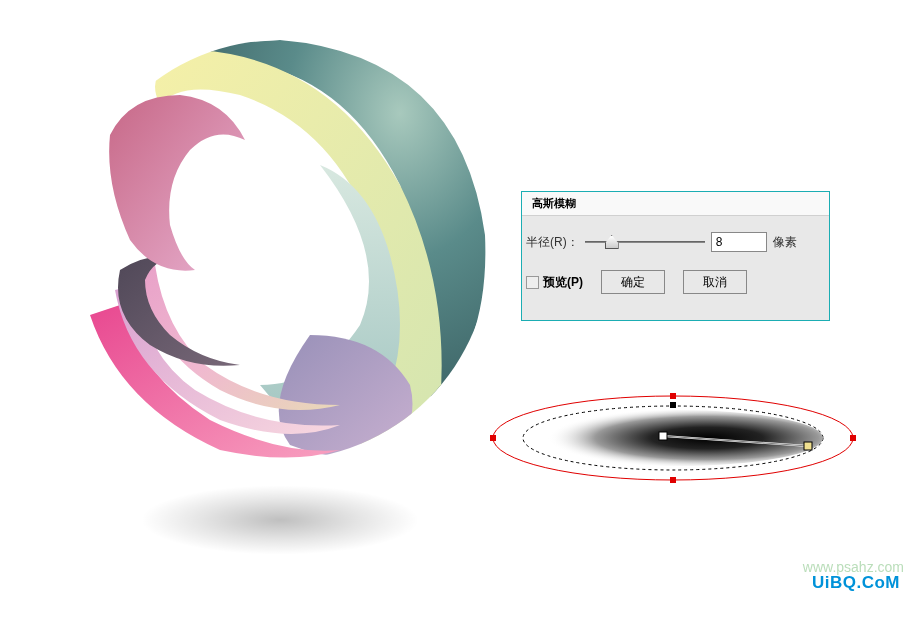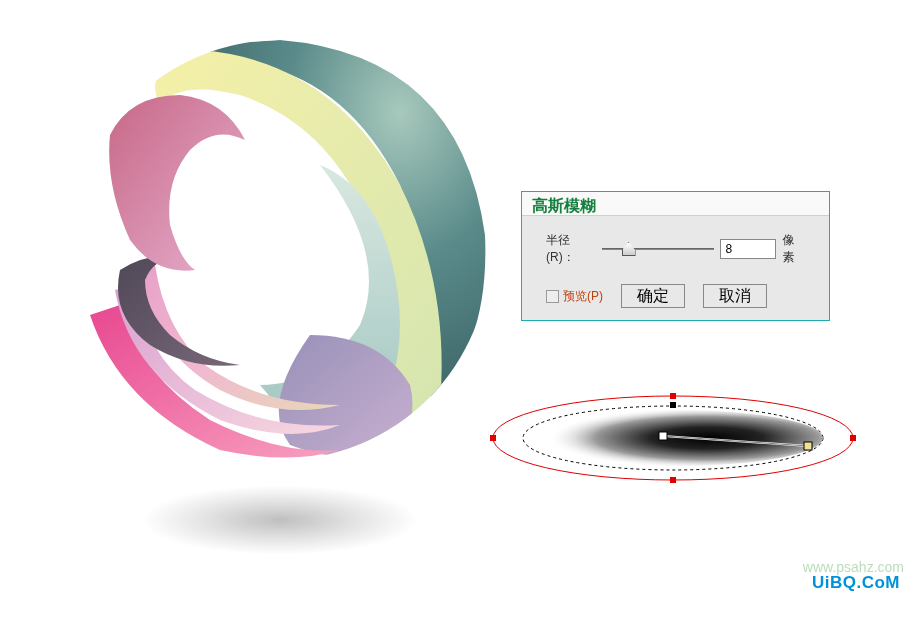--- a/index.html
+++ b/index.html
@@ -35,26 +35,26 @@
       width: 309px;
       height: 130px;
       background: #e8e8e8;
       border: 1px solid #1badb3;
     }
     .dialog-header {
       height: 24px;
       background: #f9f9f9;
       border-bottom: 1px solid #d0d0d0;
       padding: 4px 10px;
-      font-size: 16px;
+      font-size: 11px;
       font-weight: bold;
-      color: #15803d;
+      color: #000000;
     }
     .dialog-body {
-      padding: 16px 24px;
+      padding: 16px 4px;
     }
     .dialog-row {
       display: flex;
       align-items: center;
       margin-bottom: 18px;
       gap: 6px;
     }
     .label {
       font-size: 12px;
       color: #333;
@@ -99,21 +99,21 @@
       width: 13px;
       height: 13px;
       border: 1px solid #999;
       background: #eee;
     }
     .btn {
       width: 64px;
       height: 24px;
       border: 1px solid #888;
       background: #e8e8e8;
-      font-size: 16px;
+      font-size: 12px;
       cursor: pointer;
       margin-left: 12px;
     }
     .gaussian-preview {
       position: absolute;
       left: 478px;
       top: 378px;
     }
     .watermark {
       position: absolute;
@@ -125,21 +125,21 @@
       font-family: Arial, sans-serif;
       letter-spacing: 0.5px;
     }
     .watermark2 {
       position: absolute;
       right: 16px;
       bottom: 46px;
       font-size: 14px;
       color: rgba(100,180,100,0.45);
     }
-    .gray-label { color: #c2410c; }
+    .gray-label { color: #000000; font-weight: bold; }
   </style>
 </head>
 <body>
 
 <div class="sphere-container">
   <div class="sphere-shadow"></div>
   <svg width="440" height="490" viewBox="0 0 440 490">
     <defs>
       <radialGradient id="g-teal" cx="70%" cy="20%" r="80%">
         <stop offset="0%" stop-color="#a8c9bd"></stop>

